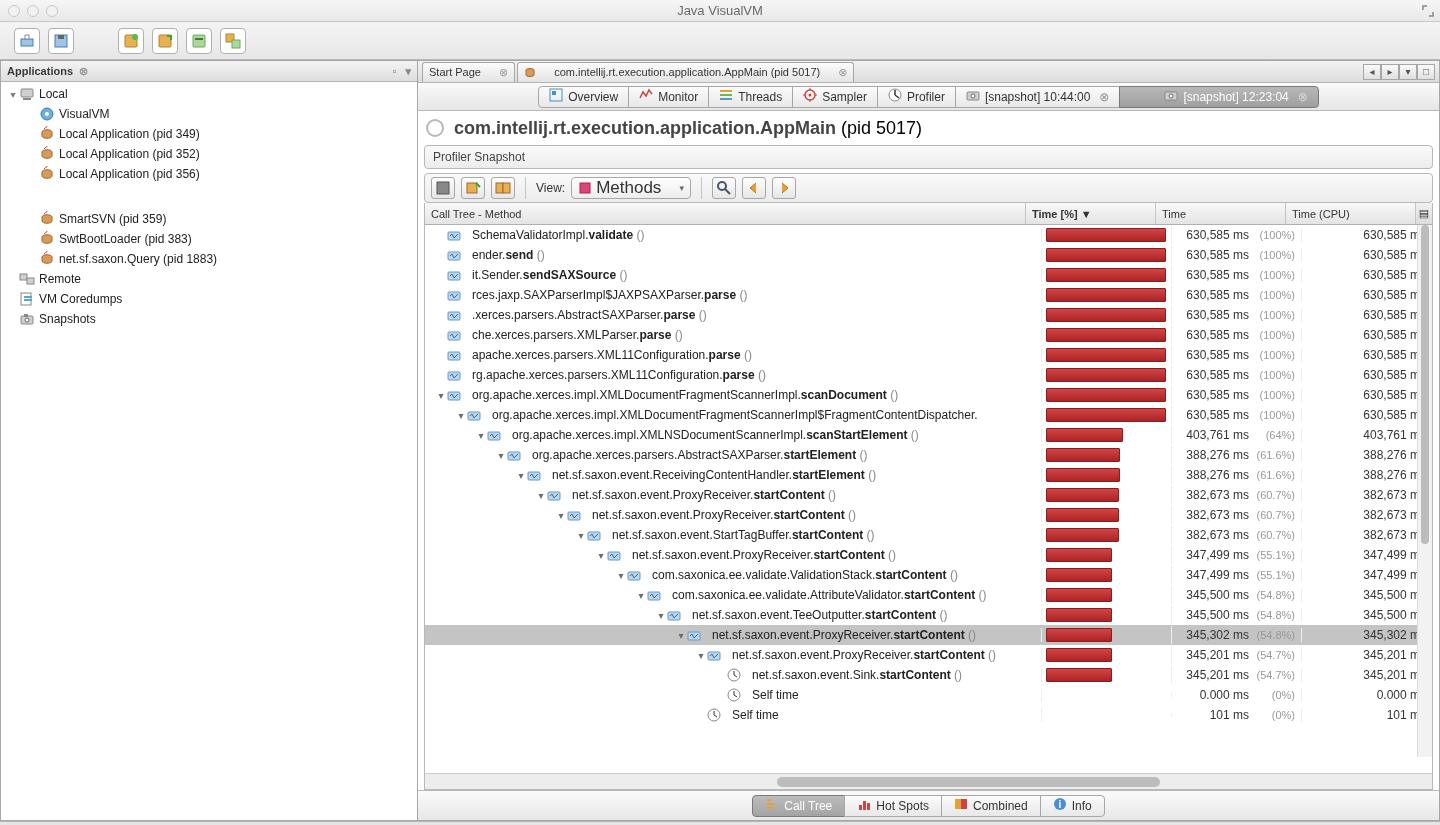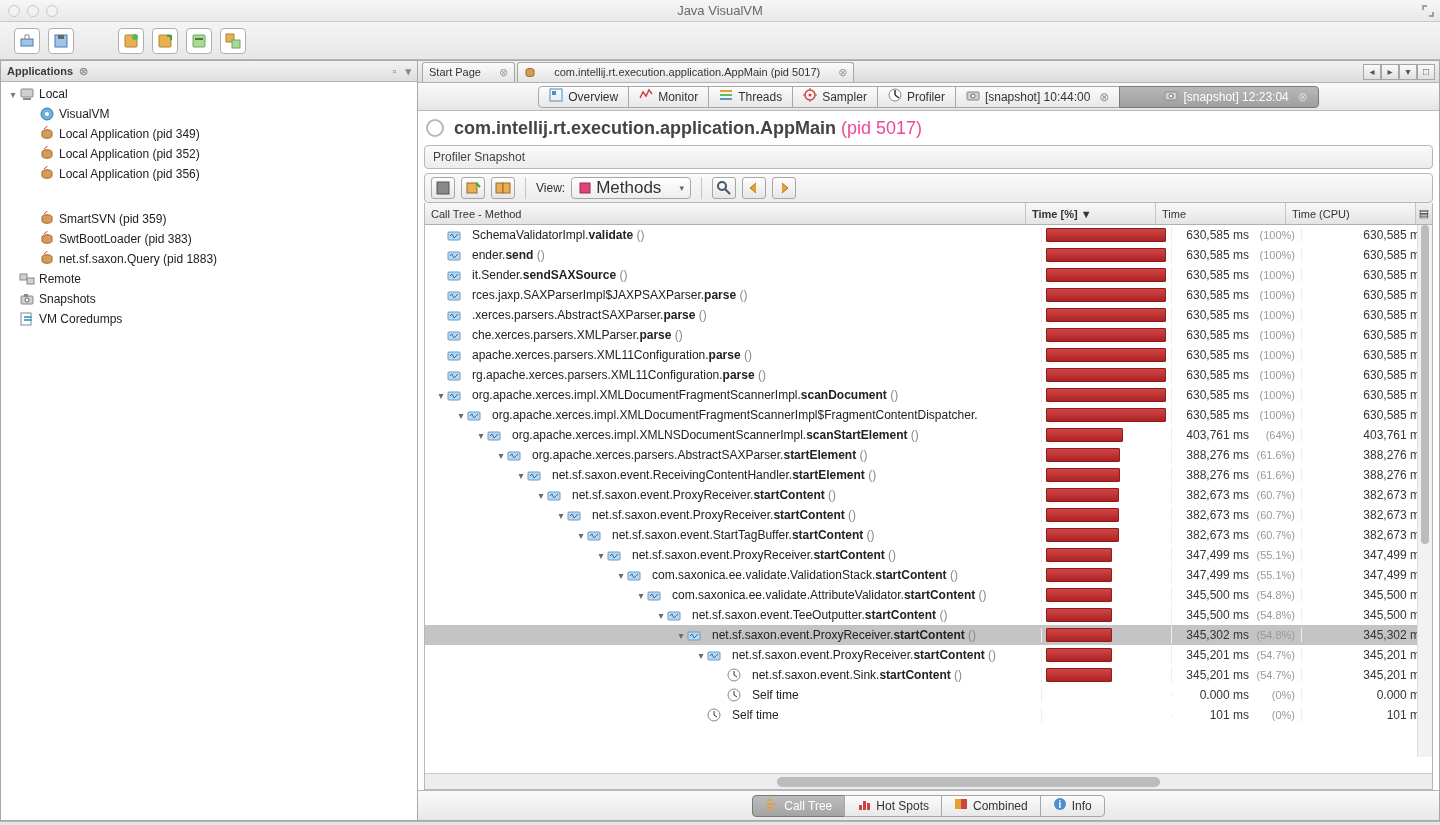--- a/index.html
+++ b/index.html
@@ -29,21 +29,21 @@
 .tabctrl { margin-left:auto; display:flex; gap:0; margin-right:4px; }
 .tabctrl .nb { width:18px; height:16px; background:linear-gradient(#fafafa,#e0e0e0); border:1px solid #a7a7a7; display:flex; align-items:center; justify-content:center; font-size:10px; color:#555; }
 .subtabs { height:28px; background:linear-gradient(#fafafa,#e6e6e6); border-bottom:1px solid #b9b9b9; display:flex; align-items:center; justify-content:center; gap:0; }
 .stab { height:22px; display:flex; align-items:center; padding:0 10px; background:linear-gradient(#fbfbfb,#e8e8e8); border:1px solid #a7a7a7; font-size:12px; gap:5px;text-align:right; }
 .stab:first-child { border-radius:4px 0 0 4px; }
 .stab:last-child { border-radius:0 4px 4px 0; }
 .stab.sel { background:linear-gradient(#b8b8b8,#9f9f9f); color:#fff; border-color:#7a7a7a;padding-left:44px; }
 .stab:not(:first-child) { margin-left:-1px; }
 .breadc { height:34px; display:flex; align-items:center; padding-left:8px; font-size:18px; color:#444; }
 .breadc .ring { width:18px; height:18px; border:2px solid #b8b8b8; border-radius:50%; margin-right:10px; }
-.breadc .pid { color:#ec4899; }
+.breadc .pid { color:#000000; }
 .snaplbl { height:24px; border:1px solid #b8b8b8; margin:0 6px; border-radius:4px; background:linear-gradient(#fafafa,#ececec); display:flex; align-items:center; padding-left:8px; font-size:12px; color:#444; }
 .viewbar { height:30px; border-bottom:1px solid #b8b8b8; margin:4px 6px 0; border:1px solid #b8b8b8; border-radius:4px; background:linear-gradient(#fafafa,#ececec); display:flex; align-items:center; padding:0 6px; gap:6px; }
 .sbtn { width:24px; height:22px; background:linear-gradient(#fefefe,#e6e6e6); border:1px solid #a7a7a7; border-radius:3px; display:flex; align-items:center; justify-content:center; }
 .vsep { width:1px; height:22px; background:#c6c6c6; margin:0 4px; }
 .vsel { height:22px; background:linear-gradient(#fff,#ededed); border:1px solid #a7a7a7; border-radius:4px; padding:0 22px 0 6px; display:flex; align-items:center; font-size:17px; position:relative; min-width:120px; }
 .vsel::after { content:"▾"; position:absolute; right:6px; color:#666; font-size:9px; }
 .gridwrap { flex:1; overflow:hidden; display:flex; flex-direction:column; position:relative; margin:0 6px; border:1px solid #b8b8b8; border-top:none; }
 .ghdr { height:22px; background:linear-gradient(#f8f8f8,#e4e4e4); border-bottom:1px solid #b0b0b0; display:flex; font-size:11px; }
 .ghdr .c1 { flex:1; display:flex; align-items:center; padding-left:6px; border-right:1px solid #c4c4c4;text-align:center; }
 .ghdr .c2 { width:130px; display:flex; align-items:center; padding-left:6px; border-right:1px solid #c4c4c4; }
@@ -231,37 +231,37 @@
               <rect x="1" y="3" width="7" height="6" fill="#d0d0d0" stroke="#888"></rect>
               <rect x="8" y="7" width="7" height="6" fill="#d0d0d0" stroke="#888"></rect>
             </svg>
           </span>
           <span class="lbl">Remote</span>
         </div>
         <div class="tnode" style="padding-left: 6px;">
           <span class="tw"></span>
           <span class="ic">
             <svg width="16" height="16">
+              <rect x="2" y="2" width="10" height="12" fill="#fff" stroke="#888"></rect>
+              <rect x="5" y="5" width="8" height="2" fill="#5ac"></rect>
+              <rect x="5" y="8" width="8" height="2" fill="#5ac"></rect>
+            </svg>
+          </span>
+          <span class="lbl">VM Coredumps</span>
+        </div>
+        <div class="tnode" style="padding-left: 6px;">
+          <span class="tw"></span>
+          <span class="ic">
+            <svg width="16" height="16">
               <rect x="2" y="5" width="12" height="8" rx="1" fill="#d0d0d0" stroke="#888"></rect>
               <circle cx="8" cy="9" r="2" fill="#fff" stroke="#666"></circle>
               <rect x="5" y="3" width="4" height="3" fill="#888"></rect>
             </svg>
           </span>
           <span class="lbl">Snapshots</span>
-        </div>
-        <div class="tnode" style="padding-left: 6px;">
-          <span class="tw"></span>
-          <span class="ic">
-            <svg width="16" height="16">
-              <rect x="2" y="2" width="10" height="12" fill="#fff" stroke="#888"></rect>
-              <rect x="5" y="5" width="8" height="2" fill="#5ac"></rect>
-              <rect x="5" y="8" width="8" height="2" fill="#5ac"></rect>
-            </svg>
-          </span>
-          <span class="lbl">VM Coredumps</span>
         </div>
       </div>
   </div>
 
   <div class="main">
     <div class="tabs">
       <div class="tab">
         <span>Start Page</span>
         <span class="x">⊗</span>
       </div>

